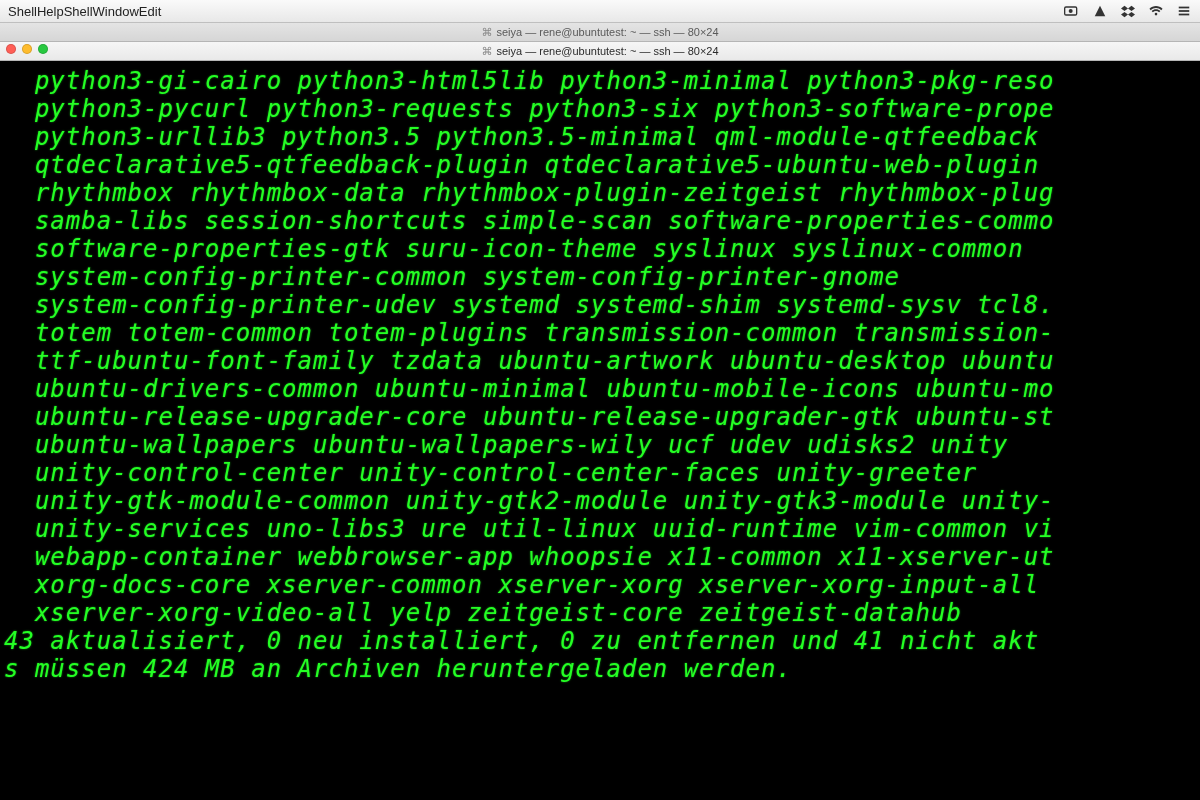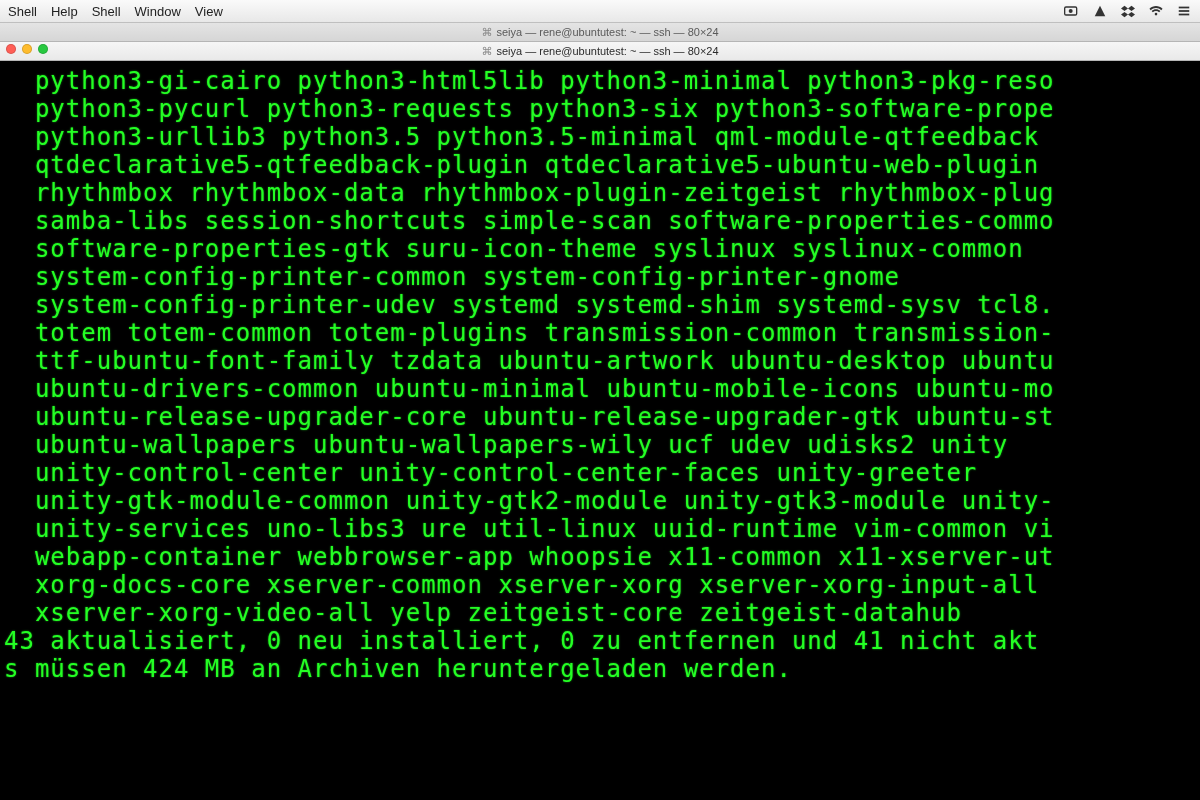--- a/index.html
+++ b/index.html
@@ -16,21 +16,21 @@
     height: 22px;
     background: linear-gradient(#fafafa, #e8e8e8);
     border-bottom: 1px solid #bfbfbf;
     display: flex;
     align-items: center;
     font-size: 13px;
     color: #222;
     padding: 0 8px;
     user-select: none;
   }
-  .menubar .left  { display: flex; gap: 14px; align-items: flex-end; }
+  .menubar .left  { display: flex; align-items: flex-end; }
   .menubar .right { margin-left: auto; display: flex; gap: 12px; align-items: center; }
   .menubar .right .ico {
     width: 16px; height: 16px; display: inline-flex;
     align-items: center; justify-content: center;
   }
   .menubar .right svg { width: 16px; height: 14px; fill: #333; }
   .menubar .item { cursor: default; }
 
   
   .tabbar {
@@ -72,32 +72,32 @@
     font-family: "Menlo", "Monaco", "DejaVu Sans Mono", monospace;
     font-size: 24px;
     line-height: 28px;
     letter-spacing: 1px;
     padding: 6px 0 0 4px;
     height: calc(800px - 22px - 18px - 18px);
     overflow: hidden;
     white-space: pre;
     text-shadow: 0 0 2px rgba(40,255,40,0.6);
   }
-  .terminal .row { display:block; }
+  .terminal .row { display:block;font-style:italic; }
 </style>
 </head>
 <body>
 
 <div class="menubar">
   <div class="left">
     <span class="item">Shell</span>
     <span class="item">Help</span>
     <span class="item">Shell</span>
     <span class="item">Window</span>
-    <span class="item">View</span>
+    <span class="item">Edit</span>
   </div>
   <div class="right">
     <span class="ico">
       <svg viewBox="0 0 24 16">
           <rect x="1" y="2" width="18" height="12" rx="2" fill="none" stroke="#333" stroke-width="2"></rect>
           <circle cx="10" cy="8" r="3"></circle>
         </svg>
     </span>
     <span class="ico">
       <svg viewBox="0 0 16 16">

